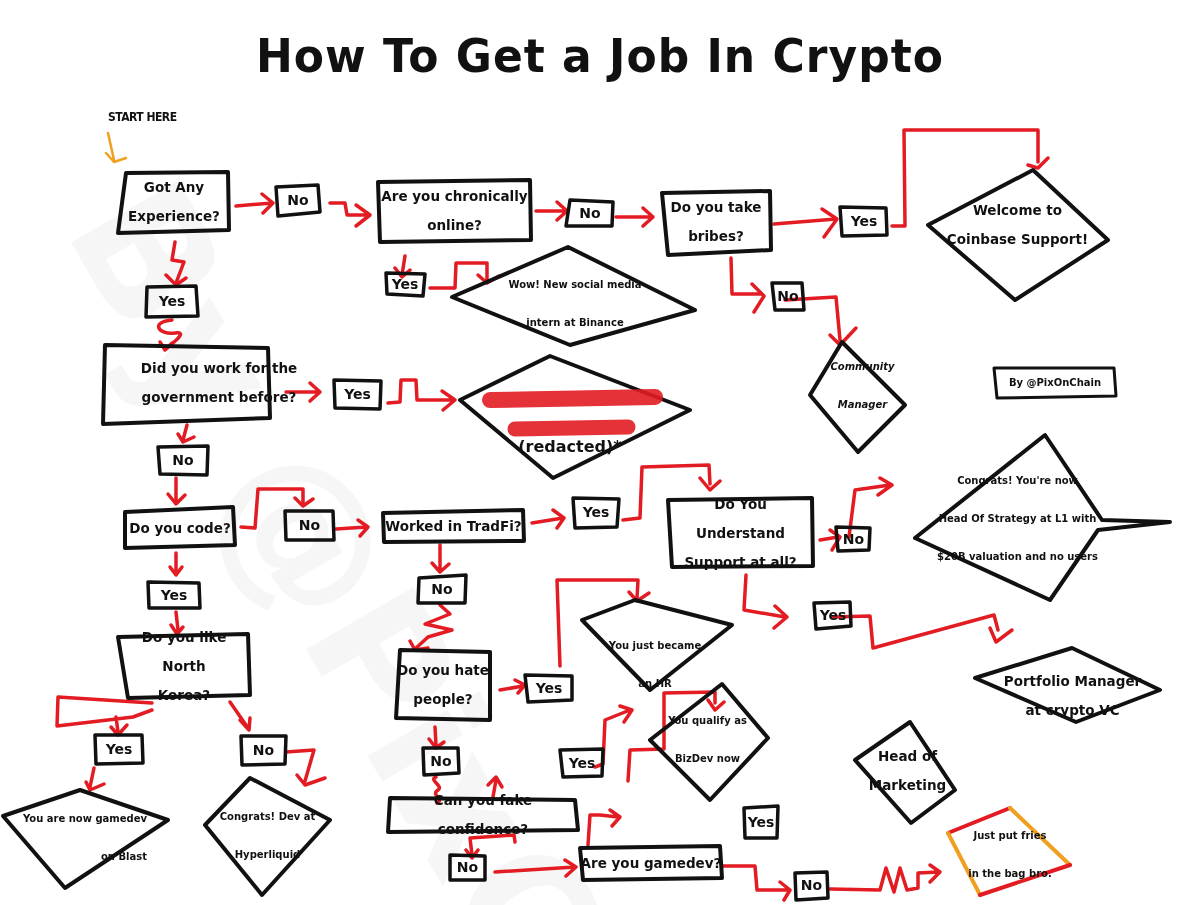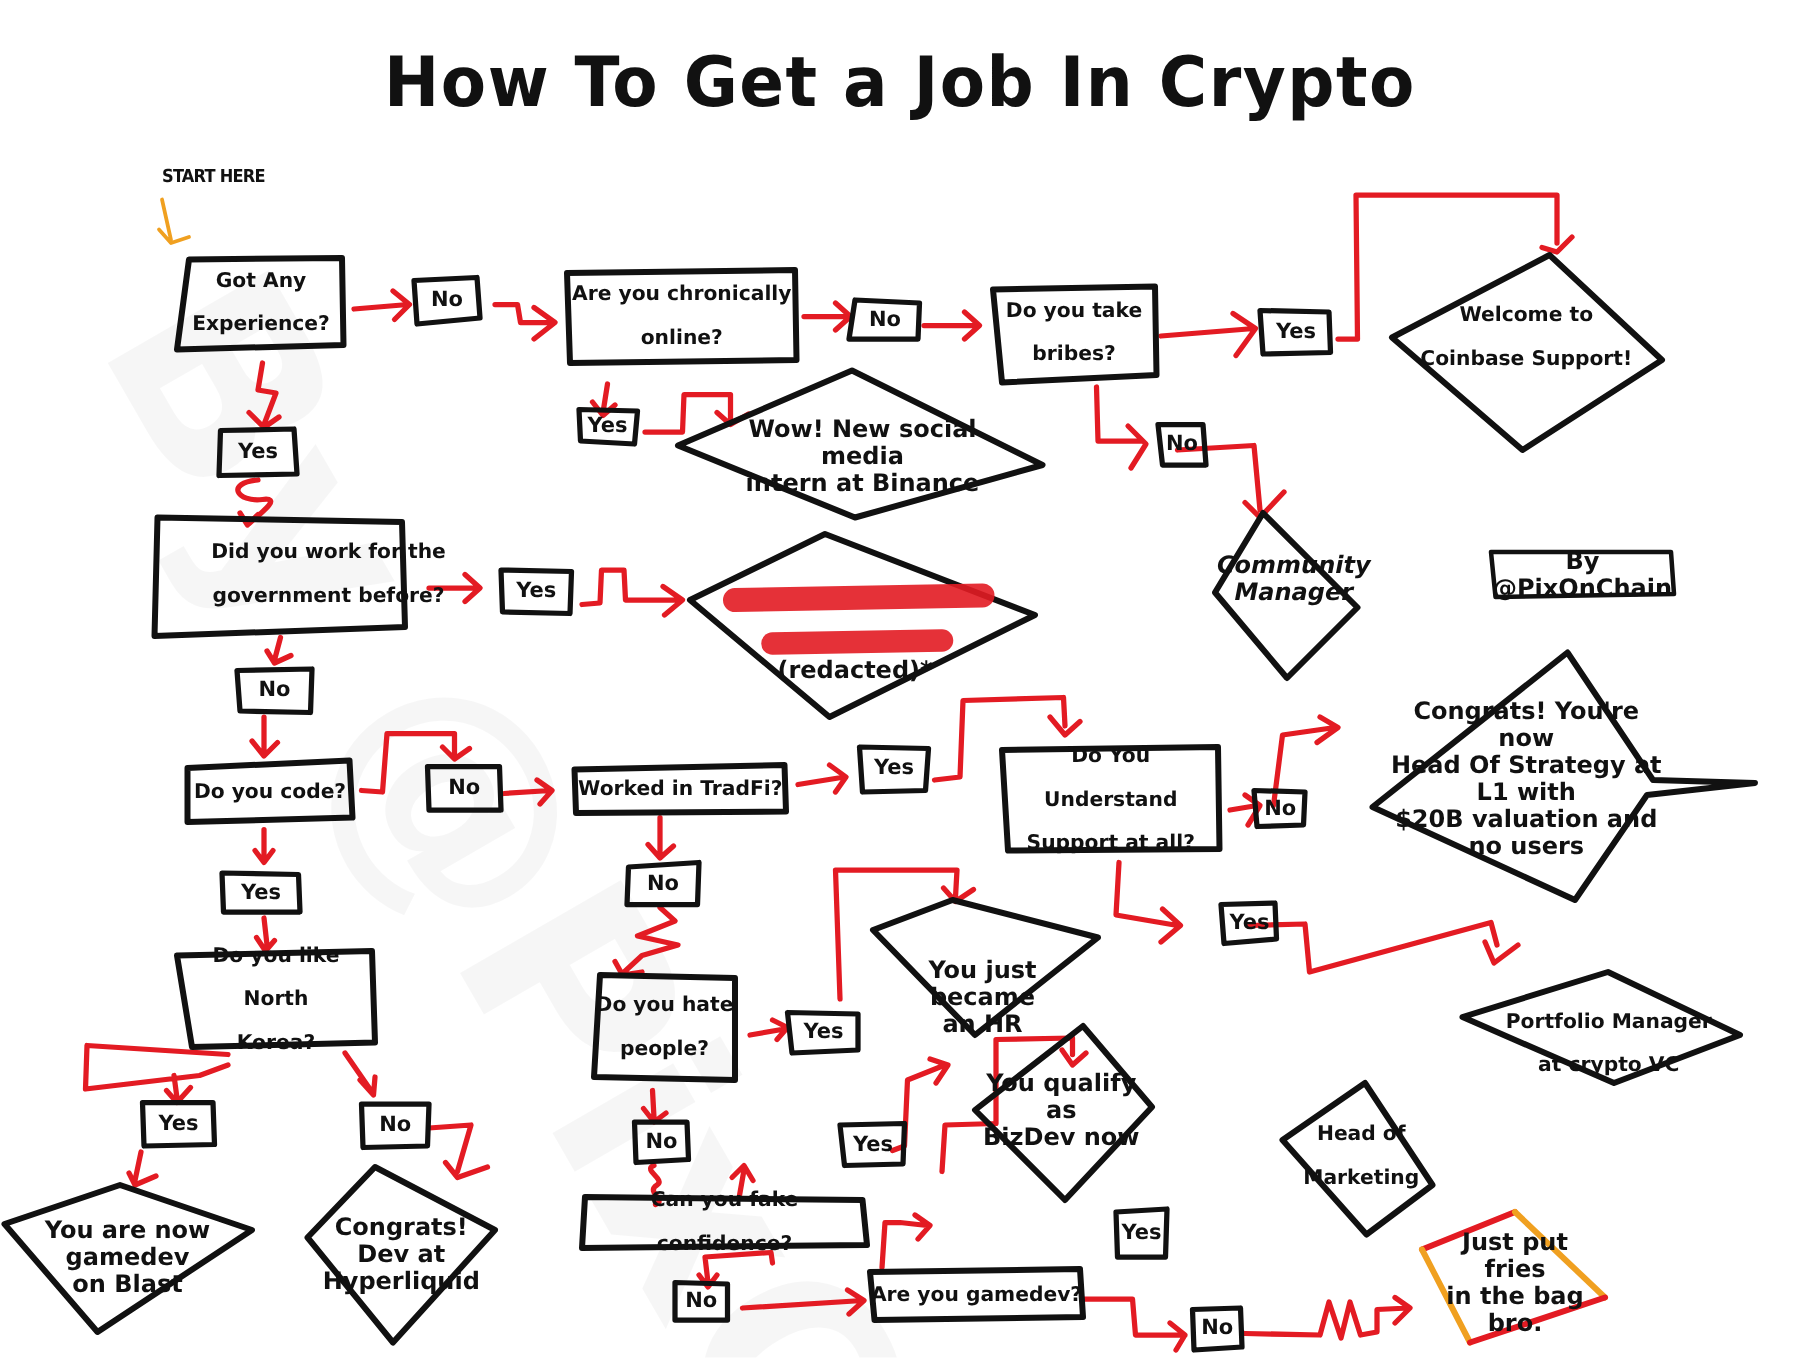--- a/index.html
+++ b/index.html
@@ -9,21 +9,21 @@
   svg.lines { position: absolute; left: 0; top: 0; }
   .title { position: absolute; left: 0; width: 1200px; top: 30px; text-align: center;
            font-family: "DejaVu Sans", sans-serif; font-weight: bold; font-size: 44px;
            letter-spacing: 1px; transform: scaleY(1.05); }
   .start { position: absolute; left: 62px; top: 110px; font-weight: bold; font-size: 12px;
            font-family: "DejaVu Sans Condensed", "DejaVu Sans", sans-serif; letter-spacing: -0.5px; margin-left: 46px; }
   .txt { position: absolute; display: flex; align-items: center; justify-content: center;
          text-align: center; font-size: 13.5px; font-weight: bold; line-height: 29px;
          font-family: "DejaVu Sans", sans-serif; white-space: pre-line; }
   .lbl { font-size: 14px; }
-  .small { font-size: 16px; line-height: 18px; }
+  .small { font-size: 10px; line-height: 38px; }
   .tiny { font-size: 16px; line-height: 12px; }
   .wm { position: absolute; left: 200px; top: 150px; font-size: 170px; font-weight: bold;
         color: rgba(0,0,0,0.035); transform: rotate(60deg); transform-origin: left top;
         white-space: nowrap; pointer-events: none; }
 </style>
 </head>
 <body>
 
 <div id="canvas">
 
@@ -240,21 +240,21 @@
   <div class="txt" style="left:990px;top:667px;width:165px;height:58px;">Portfolio Manager
 at crypto VC</div>
   <div class="txt" style="left:118px;top:637px;width:132px;height:58px;">Do you like North
 Korea?</div>
   <div class="txt" style="left:396px;top:652px;width:94px;height:66px;">Do you hate
 people?</div>
   <div class="txt small" style="left:650px;top:712px;width:115px;height:56px;">You qualify as
 BizDev now</div>
   <div class="txt" style="left:860px;top:742px;width:95px;height:58px;">Head of
 Marketing</div>
-  <div class="txt small" style="left:10px;top:810px;width:150px;height:56px;">You are now gamedev
+  <div class="txt small" style="left:10px;top:810px;width:150px;height:56px;text-align:right;">You are now gamedev
 on Blast</div>
   <div class="txt small" style="left:210px;top:808px;width:115px;height:56px;">Congrats! Dev at
 Hyperliquid</div>
   <div class="txt" style="left:388px;top:800px;width:190px;height:30px;">Can you fake confidence?</div>
   <div class="txt" style="left:580px;top:848px;width:142px;height:30px;">Are you gamedev?</div>
   <div class="txt small" style="left:955px;top:826px;width:110px;height:58px;">Just put fries
 in the bag bro.</div>
 
   <div class="txt lbl" style="left:277px;top:186px;width:42px;height:29px;">No</div>
   <div class="txt lbl" style="left:147px;top:287px;width:50px;height:29px;">Yes</div>

